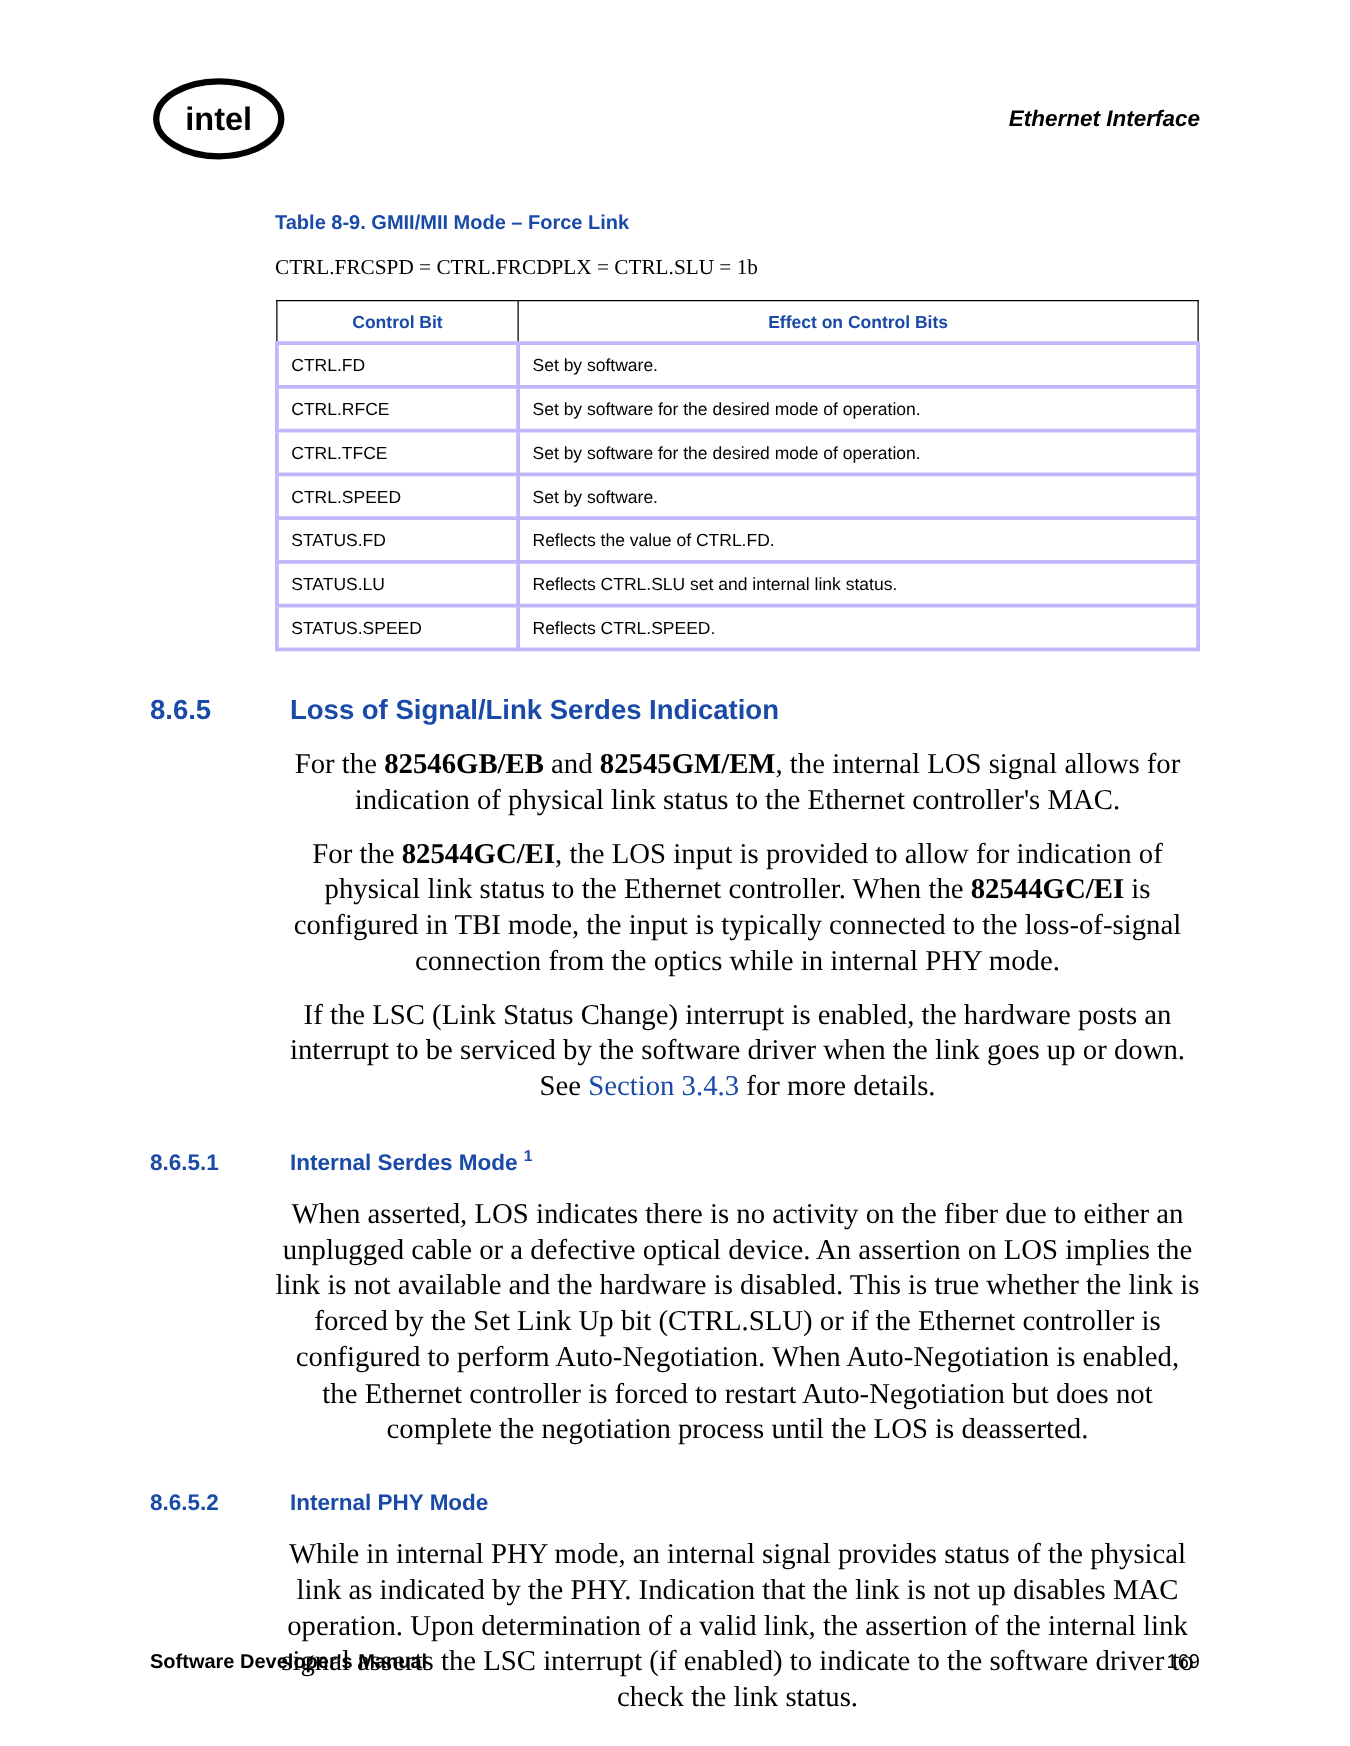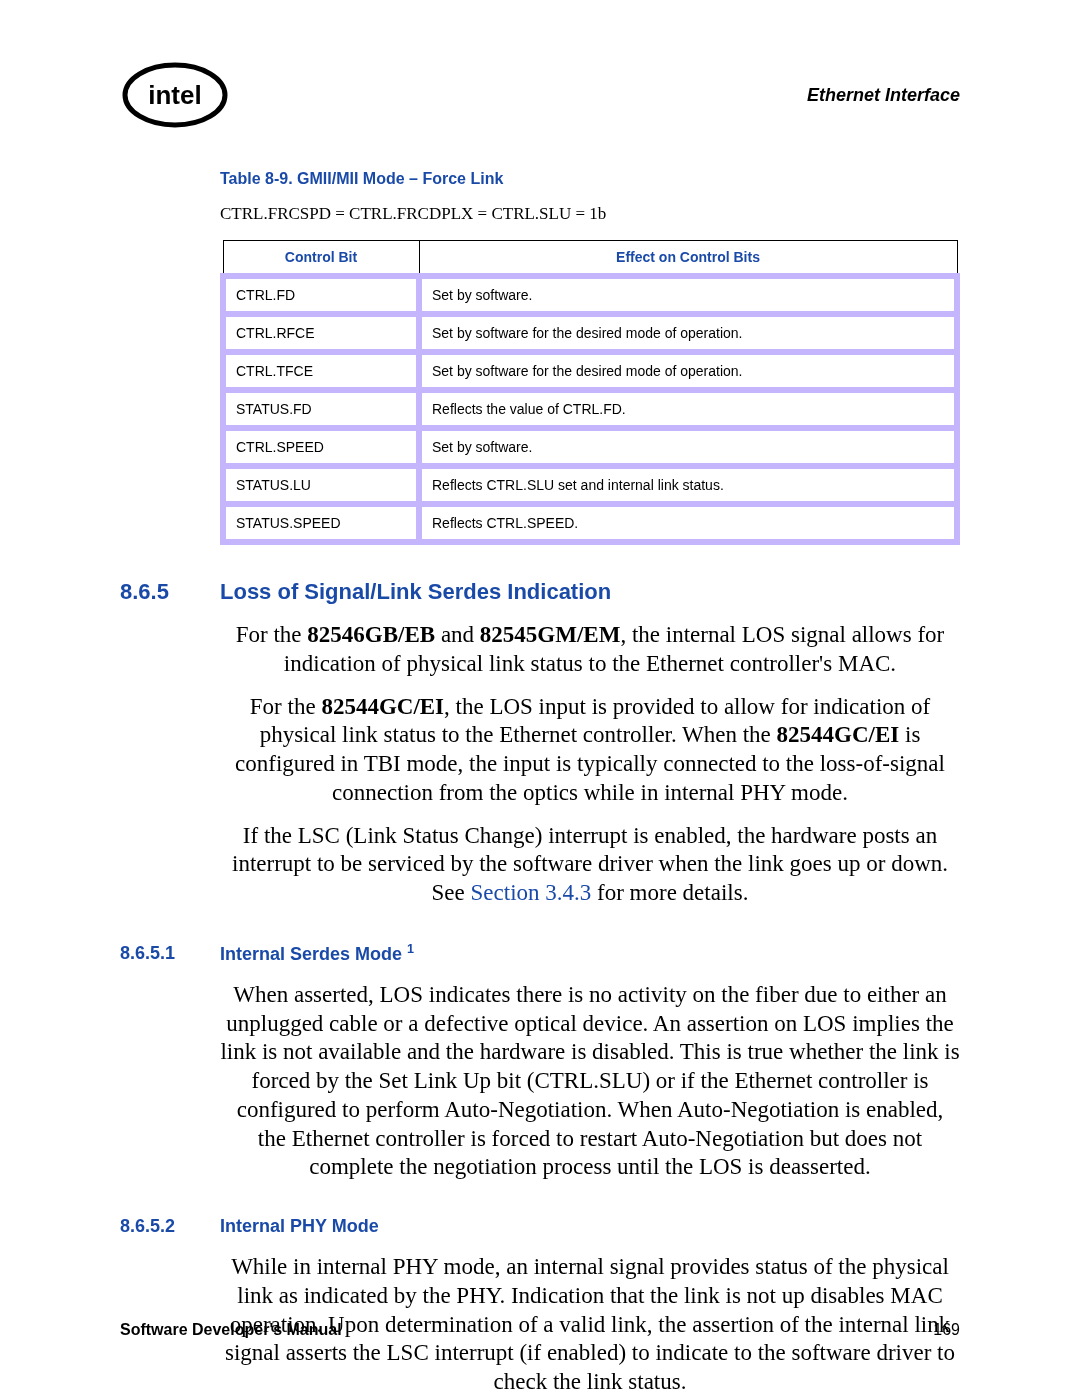--- a/index.html
+++ b/index.html
@@ -54,33 +54,34 @@
     font-size: 14px;
   }
   table.control-table th {
     border: 1px solid #000;
     padding: 8px 14px;
     font-weight: bold;
     color: #1a4aa8;
     text-align: center;
   }
   table.control-table td {
-    border: 6px solid #c4b5fd;
+    border: 3px solid #c4b5fd;
     padding: 8px 10px;
     vertical-align: top;
   }
   table.control-table td:first-child {
     width: 170px;
   }
   .section-row {
     display: flex;
-    align-items: center;
+    align-items: flex-end;
     margin-top: 34px;
     margin-bottom: 16px;
     margin-left: -100px;
+    gap: 12px;
   }
   .section-num {
     width: 100px;
     font-family: Arial, Helvetica, sans-serif;
     font-weight: bold;
     color: #1a4aa8;
   }
   .section-num.h2 { font-size: 22px; }
   .section-num.h3 { font-size: 18px; }
   .section-title {
@@ -152,26 +153,26 @@
           </tr>
         <tr>
             <td>CTRL.RFCE</td>
             <td>Set by software for the desired mode of operation.</td>
           </tr>
         <tr>
             <td>CTRL.TFCE</td>
             <td>Set by software for the desired mode of operation.</td>
           </tr>
         <tr>
+            <td>CTRL.SPEED</td>
+            <td>Set by software.</td>
+          </tr>
+        <tr>
             <td>STATUS.FD</td>
             <td>Reflects the value of CTRL.FD.</td>
-          </tr>
-        <tr>
-            <td>CTRL.SPEED</td>
-            <td>Set by software.</td>
           </tr>
         <tr>
             <td>STATUS.LU</td>
             <td>Reflects CTRL.SLU set and internal link status.</td>
           </tr>
         <tr>
             <td>STATUS.SPEED</td>
             <td>Reflects CTRL.SPEED.</td>
           </tr>
       </tbody>

